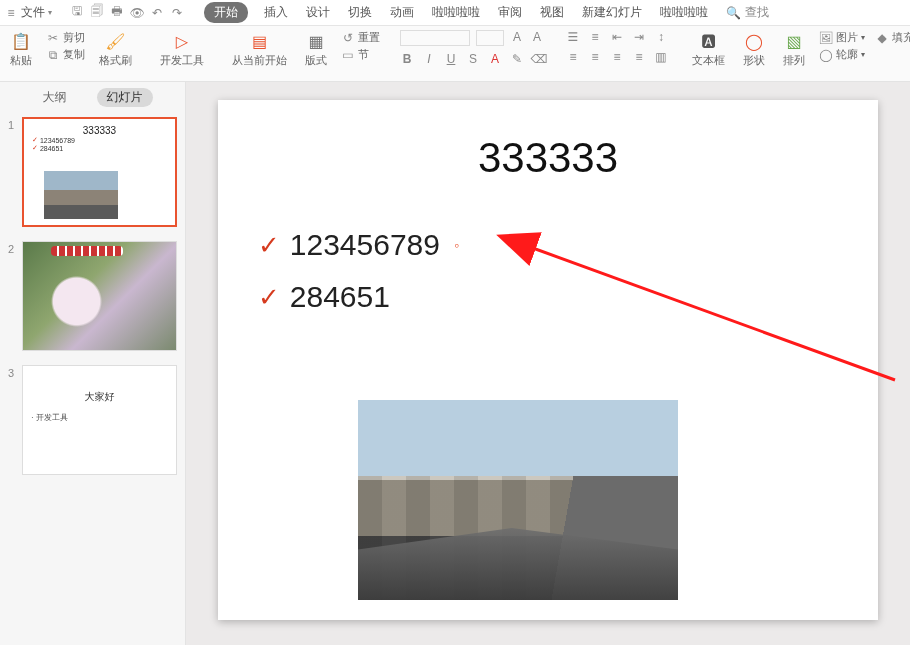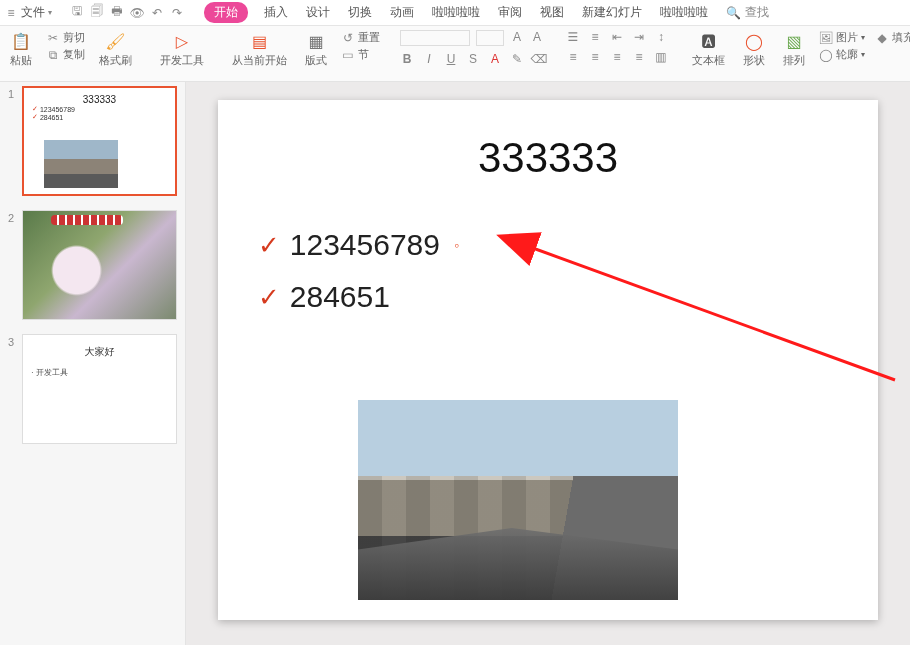--- a/index.html
+++ b/index.html
@@ -2,21 +2,21 @@
 <html><head>
 <meta charset="utf-8">
 <style>
 * { margin: 0; padding: 0; box-sizing: border-box; font-family: "Microsoft YaHei", sans-serif; }
 body { background: #f5f5f5; width: 910px; height: 645px; overflow: hidden; position: relative; }
 
 
 .menubar { display:flex; align-items:center; height:26px; background:#fff; border-bottom:1px solid #e5e5e5; padding:0 4px; font-size:12px; color:#555; gap:14px; }
 .menubar .file { display:flex; align-items:center; gap:3px; color:#555; }
 .menubar .tab { cursor:pointer; padding:2px 2px; }
-.menubar .tab.active { background:#ec4899; color:#fff; border-radius:10px; padding:2px 10px; }
+.menubar .tab.active { background:#737373; color:#fff; border-radius:10px; padding:2px 10px; }
 .menubar .search { display:flex; align-items:center; gap:4px; color:#888; margin-left:2px; }
 .qat { display:flex; gap:6px; align-items:center; padding-left:4px; margin-right:6px; }
 .qat-ico { width:14px; height:14px; display:flex; align-items:center; justify-content:center; color:#888; }
 
 
 .ribbon { display:flex; align-items:flex-start; background:#fafafa; border-bottom:1px solid #e3e3e3; padding:4px 6px 0 6px; height:56px; font-size:11px; color:#666; gap:10px; }
 .rgroup { display:flex; flex-direction:column; align-items:center; gap:1px; padding:0 4px; }
 .rgroup .ico { height:22px; display:flex; align-items:center; justify-content:center; color:#e9532f; font-size:16px; }
 .rgroup .lbl { font-size:11px; color:#666; white-space:nowrap;text-align:right; }
 .rstack { display:flex; flex-direction:column; gap:2px; font-size:11px; color:#666; }
@@ -38,21 +38,21 @@
 .thumb.active { border:2px solid #e9532f; }
 .thumb .ttitle { text-align:center; font-size:10px; color:#222;}
 .thumb .tline { font-size:7px; color:#333; display:flex; align-items:center; gap:2px; }
 .thumb .tline .chk { color:#d63b1f; }
 .thumb .timg { position:absolute; bottom:6px; left:20px; width:74px; height:48px; background:linear-gradient(#9fb7c9 0 40%, #8c8377 40% 70%, #5a5a5a 70% 100%); }
 
 .thumb.flower { padding:0; overflow:hidden; }
 .thumb.flower .bg { position:absolute; inset:0; background:radial-gradient(circle at 35% 55%, #f4e7f0 0 20%, transparent 22%), radial-gradient(circle at 42% 45%, #fff 0 6%, transparent 8%), linear-gradient(135deg,#5a7a4a,#8fa66f 40%, #c9b7cf 60%, #7b8a6f); }
 .thumb.flower .red { position:absolute; top:4px; left:28px; width:72px; height:10px; background:repeating-linear-gradient(90deg,#c33 0 6px,#fff 6px 8px); border-radius:4px; }
 
-.thumb.plain .ttitle2 { font-size:10px; text-align:center; color:#333; margin-top:4px; }
+.thumb.plain .ttitle2 { font-size:10px; text-align:center; color:#333; margin-top:18px; }
 .thumb.plain .tbullet { font-size:8px; color:#555; margin-top:8px; }
 
 
 .canvas-area { flex:1; background:#eceaea; display:flex; justify-content:center; align-items:flex-start; padding:18px 0 0 0; overflow:hidden; }
 .slide { width:660px; height:520px; background:#fff; box-shadow:0 2px 8px rgba(0,0,0,.25); position:relative; padding:30px 40px; }
 .slide .title { text-align:center; font-size:42px; color:#111; font-weight:400; margin-top:4px; }
 .slide .bullets { margin-top:46px; }
 .slide .bullet { display:flex; align-items:center; gap:10px; font-size:30px; color:#222; margin-bottom:18px; }
 .slide .bullet .chk { color:#d63b1f; font-size:26px; }
 .slide .dot { color:#e9532f; font-size:14px; margin-left:4px; }
@@ -212,20 +212,24 @@
   <div class="rstack">
     <div class="row">
         <span class="mini-ico">◆</span>
         <span>填充</span>
       </div>
   </div>
 </div>
 
 <div class="workspace">
   <div class="sidepanel">
+    <div class="sidetabs">
+      <span class="pill">大纲</span>
+      <span class="pill active">幻灯片</span>
+    </div>
     <div class="thumbs">
 
       <div class="thumb-wrap">
         <div class="thumb-num">1</div>
         <div class="thumb active">
           <div class="ttitle">333333</div>
           <div class="tline">
               <span class="chk">✓</span>
               <span>123456789</span>
             </div>

